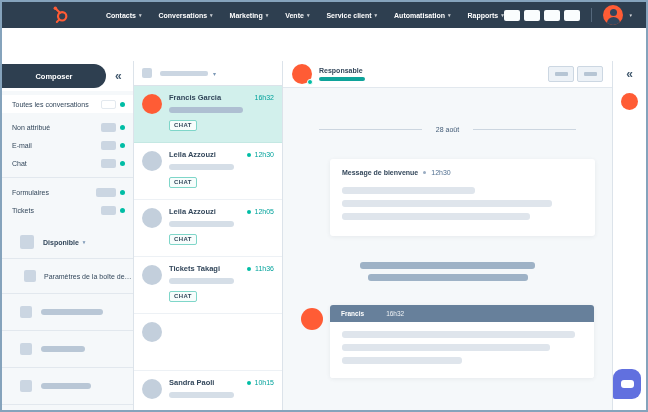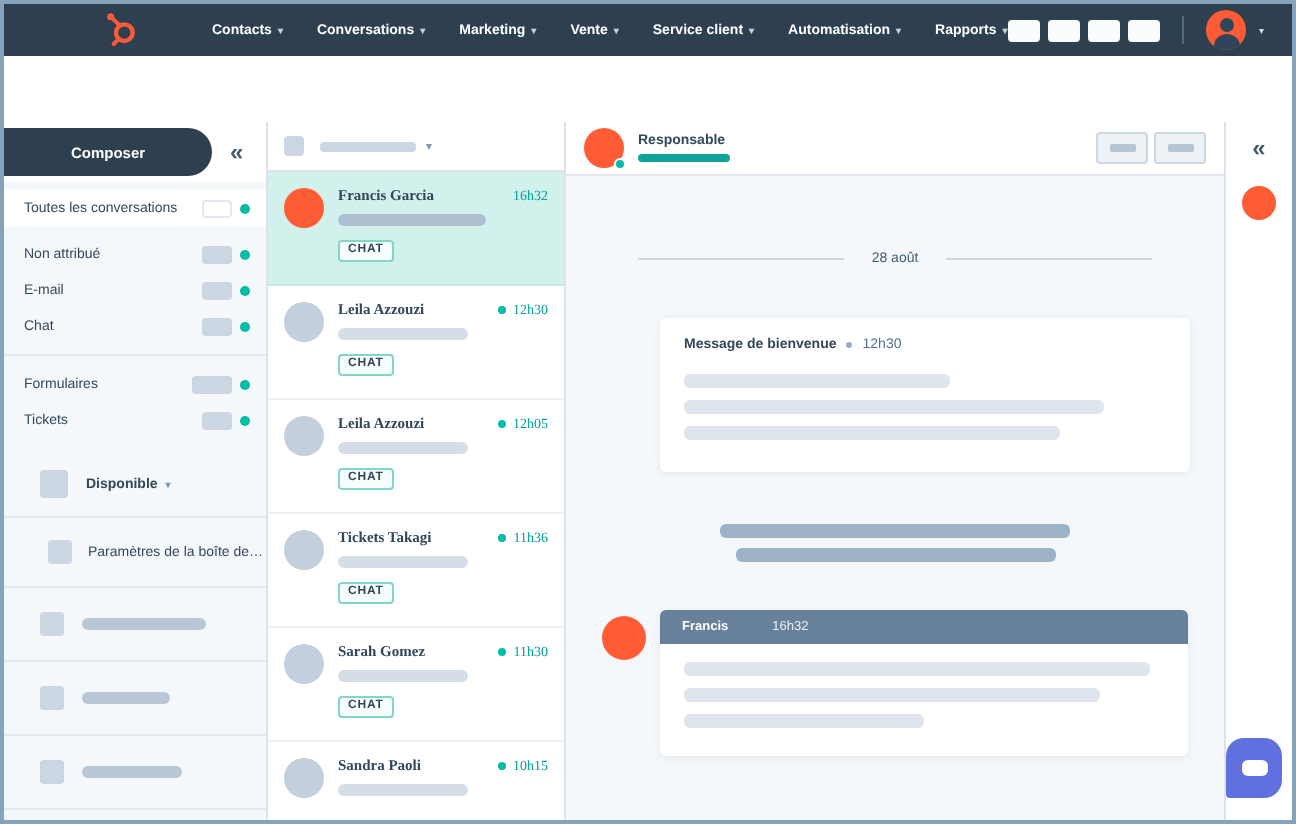--- a/index.html
+++ b/index.html
@@ -53,21 +53,21 @@
   .convo-col { width:150px; flex:none; background:#fff; border-left:1px solid #dce3ea; border-right:1px solid #dce3ea; overflow:hidden; }
   .list-header { height:25px; border-bottom:1px solid #dce3ea; display:flex; align-items:center; padding:0 8px; }
   .lh-check { width:10px; height:10px; background:var(--skeleton,#cbd6e2); border-radius:2px; cursor:pointer; }
   .lh-bar { width:48px; height:5px; background:var(--skeleton,#cbd6e2); border-radius:2px; margin-left:8px; }
   .lh-caret { font-size:6px; color:#7c98b6; margin-left:5px; }
   .convo { height:57px; padding:7px 8px 0 8px; border-bottom:1px solid #edf1f5; display:flex; gap:7px; cursor:pointer; }
   .convo.selected { background:var(--selected_convo_bg,#d2f0ec); border-bottom-color:#c4e8e3; }
   .cavatar { width:20px; height:20px; border-radius:50%; background:#c3cfdc; flex:none; margin-top:1px; }
   .cavatar.orange { background:var(--orange,#ff5c35); }
   .convo-body { flex:1; min-width:0; }
-  .convo-top { display:flex; align-items:center;font-family:Liberation Serif, serif; }
+  .convo-top { display:flex; align-items:center; }
   .cname { font-size:7.5px; font-weight:bold; color:var(--text_dark,#33475b); white-space:nowrap; }
   .cright { margin-left:auto; display:flex; align-items:center; gap:4px; }
   .udot { width:4px; height:4px; border-radius:50%; background:var(--teal,#00bda5); }
   .ctime { font-size:7px; color:var(--time_teal,#00a29b); }
   .cprev { margin-top:5px; height:6px; width:65px; border-radius:3px; background:#d5dee7; }
   .convo.selected .cprev { width:74px; background:var(--skeleton_dark,#aebfd2); }
   .chat-tag { display:inline-block; margin-top:6px; font-size:6px; font-weight:bold; letter-spacing:.4px; color:var(--text_dark,#33475b); border:1px solid #7fd6c9; background:#f7fdfc; border-radius:2px; padding:1.5px 4px; line-height:1; }
 
   
   .main { flex:1; background:var(--panel_bg,#f5f8fa); display:flex; flex-direction:column; min-width:0; }
@@ -305,31 +305,20 @@
                 <span class="ctime">11h36</span>
               </span>
           </div>
           <div class="cprev"></div>
           <span class="chat-tag">CHAT</span>
         </div>
       </div>
 
       <div class="convo">
         <div class="cavatar"></div>
-        <div class="convo-body">
-          <div class="convo-top">
-            <span class="cname">Sarah Gomez</span>
-            <span class="cright">
-                <span class="udot"></span>
-                <span class="ctime">11h30</span>
-              </span>
-          </div>
-          <div class="cprev"></div>
-          <span class="chat-tag">CHAT</span>
-        </div>
       </div>
 
       <div class="convo">
         <div class="cavatar"></div>
         <div class="convo-body">
           <div class="convo-top">
             <span class="cname">Sandra Paoli</span>
             <span class="cright">
                 <span class="udot"></span>
                 <span class="ctime">10h15</span>

